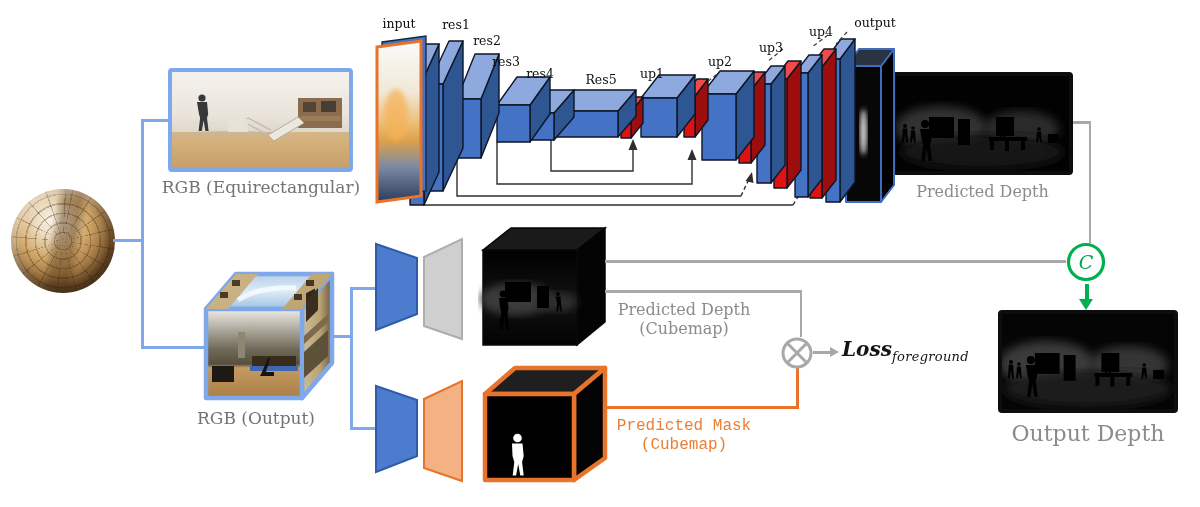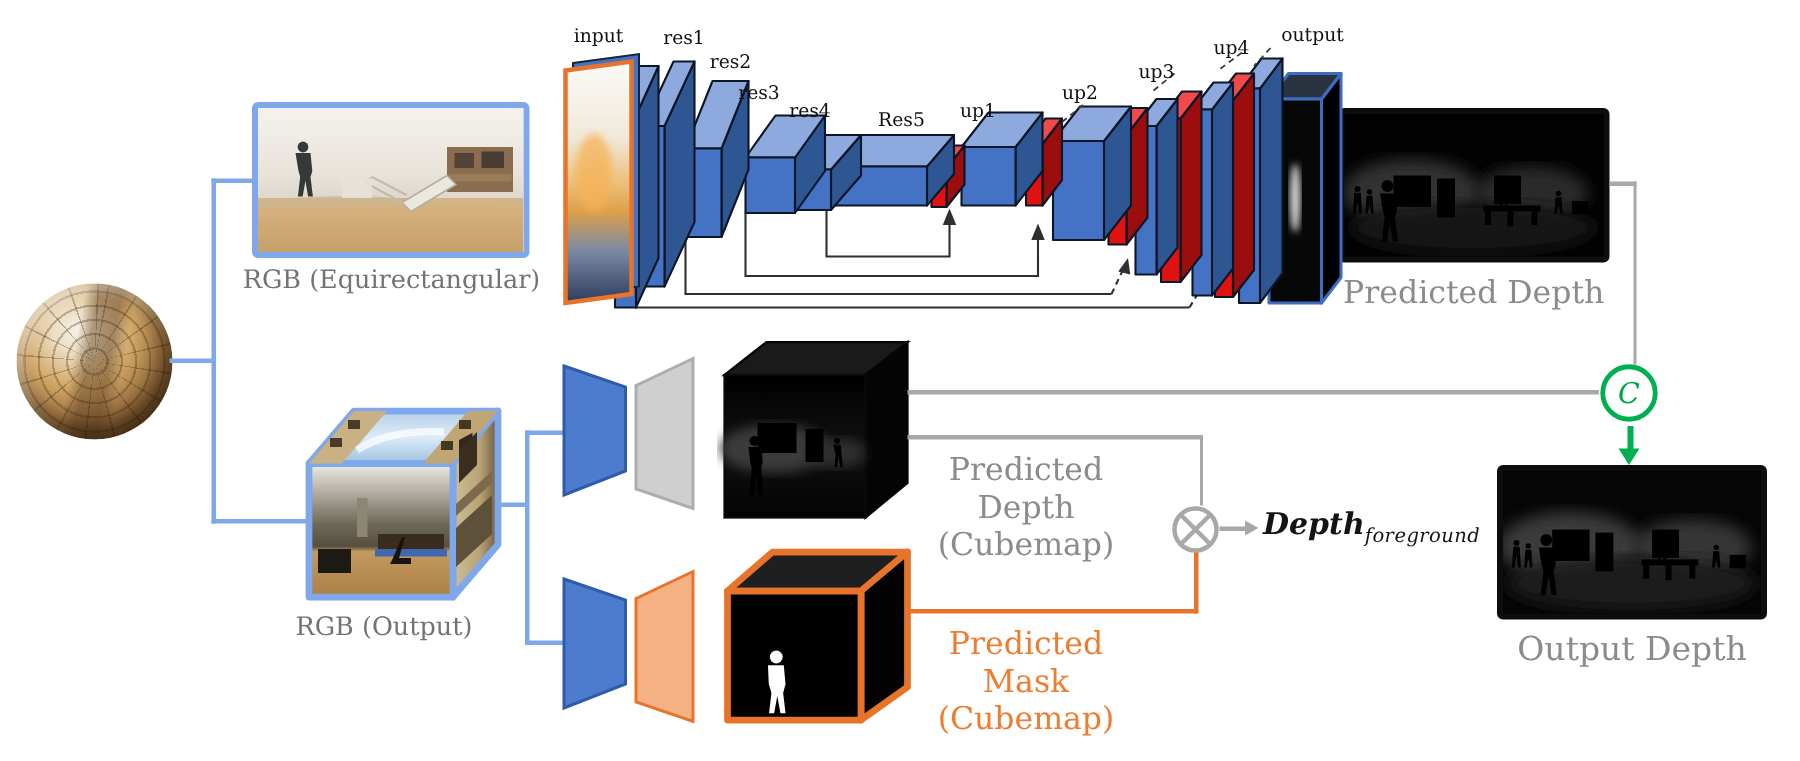--- a/index.html
+++ b/index.html
@@ -2,23 +2,23 @@
 <html><head>
 <meta charset="utf-8">
 <style>
   html,body{margin:0;padding:0;background:#ffffff;}
   #canvas{position:relative;width:1200px;height:507px;background:#ffffff;overflow:hidden;
           font-family:"DejaVu Serif", serif;}
   .abs{position:absolute;}
   .bline{position:absolute;background:#7FA8EC;}
   .gline{position:absolute;background:#A8A8A8;}
   .oline{position:absolute;background:#E8732A;}
-  .cap{position:absolute;text-align:center;font-size:21px;color:#8b8b8b;line-height:1.18;}
+  .cap{position:absolute;text-align:center;font-size:16px;color:#8b8b8b;line-height:1.18;}
   .cap-blue{color:#737373;font-size:17px;}
-  .cap-orange{color:#ED7D31;}
+  .cap-orange{color:#ED7D31;font-family:Liberation Mono, monospace;}
   .fig{position:absolute;border-radius:4px;overflow:hidden;box-sizing:border-box;}
   .fig-blue{border:4px solid #7FA8EC;}
   .fig-dark{border:4px solid #0d0d0d;background:#000;}
   .loss{position:absolute;color:#141414;white-space:nowrap;}
   .loss .base{font-style:italic;font-weight:bold;font-size:20px;}
   .loss .sub{font-style:italic;font-weight:normal;font-size:13px;vertical-align:-5px;letter-spacing:.3px;}
   .sphere{position:absolute;border-radius:50%;
     background:
       repeating-radial-gradient(circle at 50% 50%, rgba(55,35,15,0) 0 8px, rgba(55,35,15,0.28) 8px 9.5px),
       repeating-conic-gradient(from 10deg, rgba(55,35,15,0.30) 0deg 1.6deg, rgba(0,0,0,0) 1.6deg 22deg),
@@ -179,21 +179,21 @@
   <div class="oline" style="left:795.5px;top:368px;width:3px;height:41px;"></div>
 
   <svg class="abs" style="left:777px;top:333px;" width="40" height="40" viewBox="0 0 40 40">
     <circle cx="20" cy="20" r="14" fill="#ffffff" stroke="#A8A8A8" stroke-width="3"></circle>
     <path d="M11,11 L29,29 M29,11 L11,29" stroke="#A8A8A8" stroke-width="3"></path>
   </svg>
   <div class="gline" style="left:813px;top:351px;width:18px;height:2.5px;"></div>
   <div class="tri" style="left:830px;top:346.5px;border-left:9px solid #A8A8A8;border-top:5.5px solid transparent;border-bottom:5.5px solid transparent;"></div>
 
   <div class="loss" style="left:842px;top:337px;">
-    <span class="base">Depth</span><span class="sub">foreground</span>
+    <span class="base">Loss</span><span class="sub">foreground</span>
   </div>
 
   <div class="cap" style="left:608px;top:301px;width:152px;">
     <div>Predicted Depth</div>
     <div>(Cubemap)</div>
   </div>
   <div class="cap cap-orange" style="left:608px;top:417px;width:152px;">
     <div>Predicted Mask</div>
     <div>(Cubemap)</div>
   </div>

